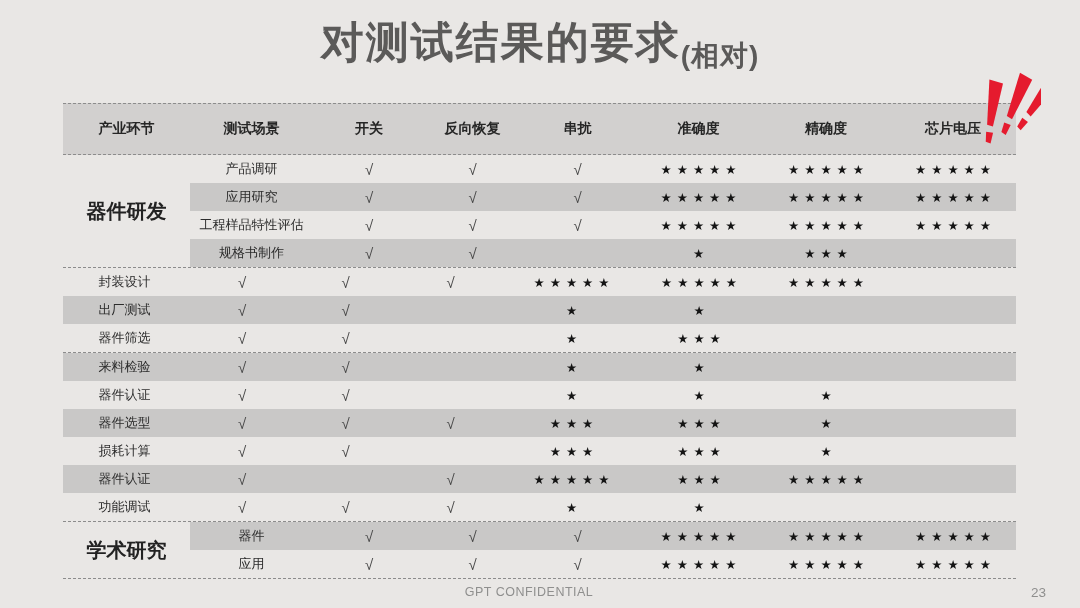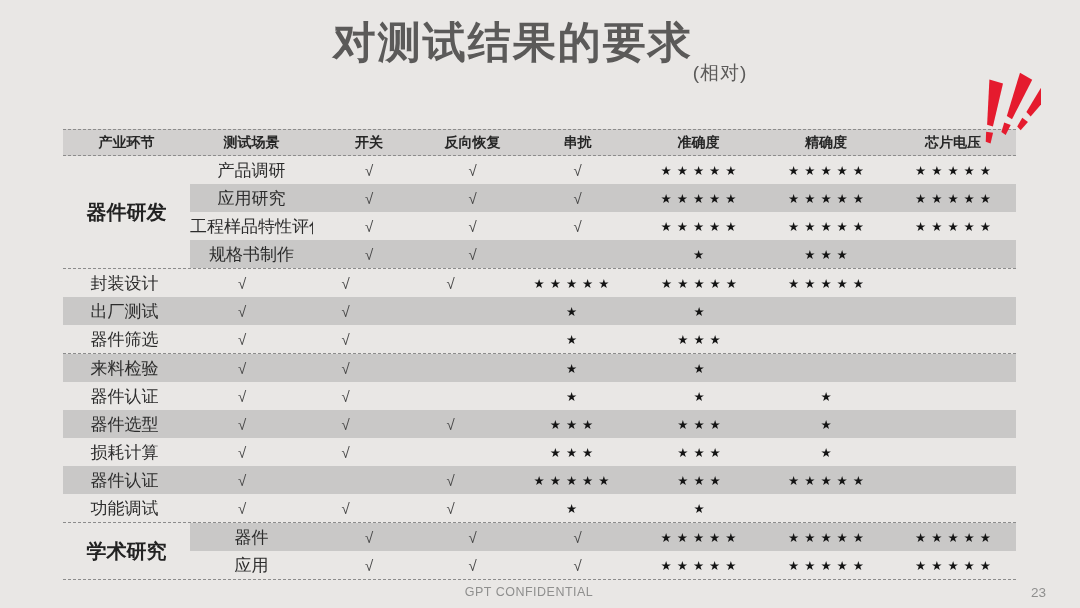--- a/index.html
+++ b/index.html
@@ -8,46 +8,45 @@
     --star:#141414; --check:#4a4a4a; --line:#8c8c8c; --footer-text:#8f8f8e;
   }
   html,body{margin:0;padding:0}
   body{
     width:1080px;height:608px;position:relative;overflow:hidden;
     background:var(--page-bg);
     font-family:"Liberation Sans","DejaVu Sans",sans-serif;
   }
   .title-row{position:absolute;top:14px;left:0;width:100%;text-align:center;color:var(--title-text);white-space:nowrap}
   .title-main{font-size:43px;font-weight:800;letter-spacing:2px}
-  .title-suffix{font-size:19px;font-weight:400;position:relative;top:22px;letter-spacing:1px}
+  .title-suffix{font-size:28px;font-weight:700;position:relative;top:8px;letter-spacing:1px}
 
   .alert-svg{position:absolute;left:981px;top:64px;width:60px;height:86px;z-index:5}
 
   .req-table{position:absolute;left:63px;top:103px;width:953px;z-index:2}
   .thead{
     display:grid;grid-template-columns:127px 123px 112px 95px 115px 127px 128px 126px;
-    height:27px;align-items:center;background:var(--header-bg);
+    height:52px;align-items:center;background:var(--header-bg);
     border-top:1px dashed var(--line);border-bottom:1px dashed var(--line);
     box-sizing:border-box;
-    margin-top:26px;
   }
   .hcell{text-align:center;font-weight:bold;font-size:14px;color:#262626}
   .group{display:flex;border-bottom:1px dashed var(--line);box-sizing:border-box}
   .glabel{
     width:127px;flex:0 0 127px;display:flex;align-items:center;justify-content:center;
     font-weight:bold;font-size:20px;color:#222;
   }
   .grows{flex:1}
   .row{
     display:grid;grid-template-columns:123px 112px 95px 115px 127px 128px 126px;
     height:28px;align-items:center;
   }
   .row.dark{background:var(--stripe-bg)}
   .cell{text-align:center;overflow:hidden;white-space:nowrap}
-  .scenario{font-size:17px;color:var(--body-text)}
+  .scenario{font-size:13px;color:var(--body-text)}
   .check{font-size:15px;color:var(--check)}
   .stars{font-size:12.5px;color:var(--star);letter-spacing:5px;padding-left:5px}
 
   .footer-conf{
     position:absolute;left:529px;bottom:9px;transform:translateX(-50%);
     font-size:12.5px;color:var(--footer-text);letter-spacing:0.5px;margin-top:32px;
   }
   .footer-page{position:absolute;right:34px;bottom:8px;font-size:13.5px;color:var(--footer-text)}
 </style>
 </head>

